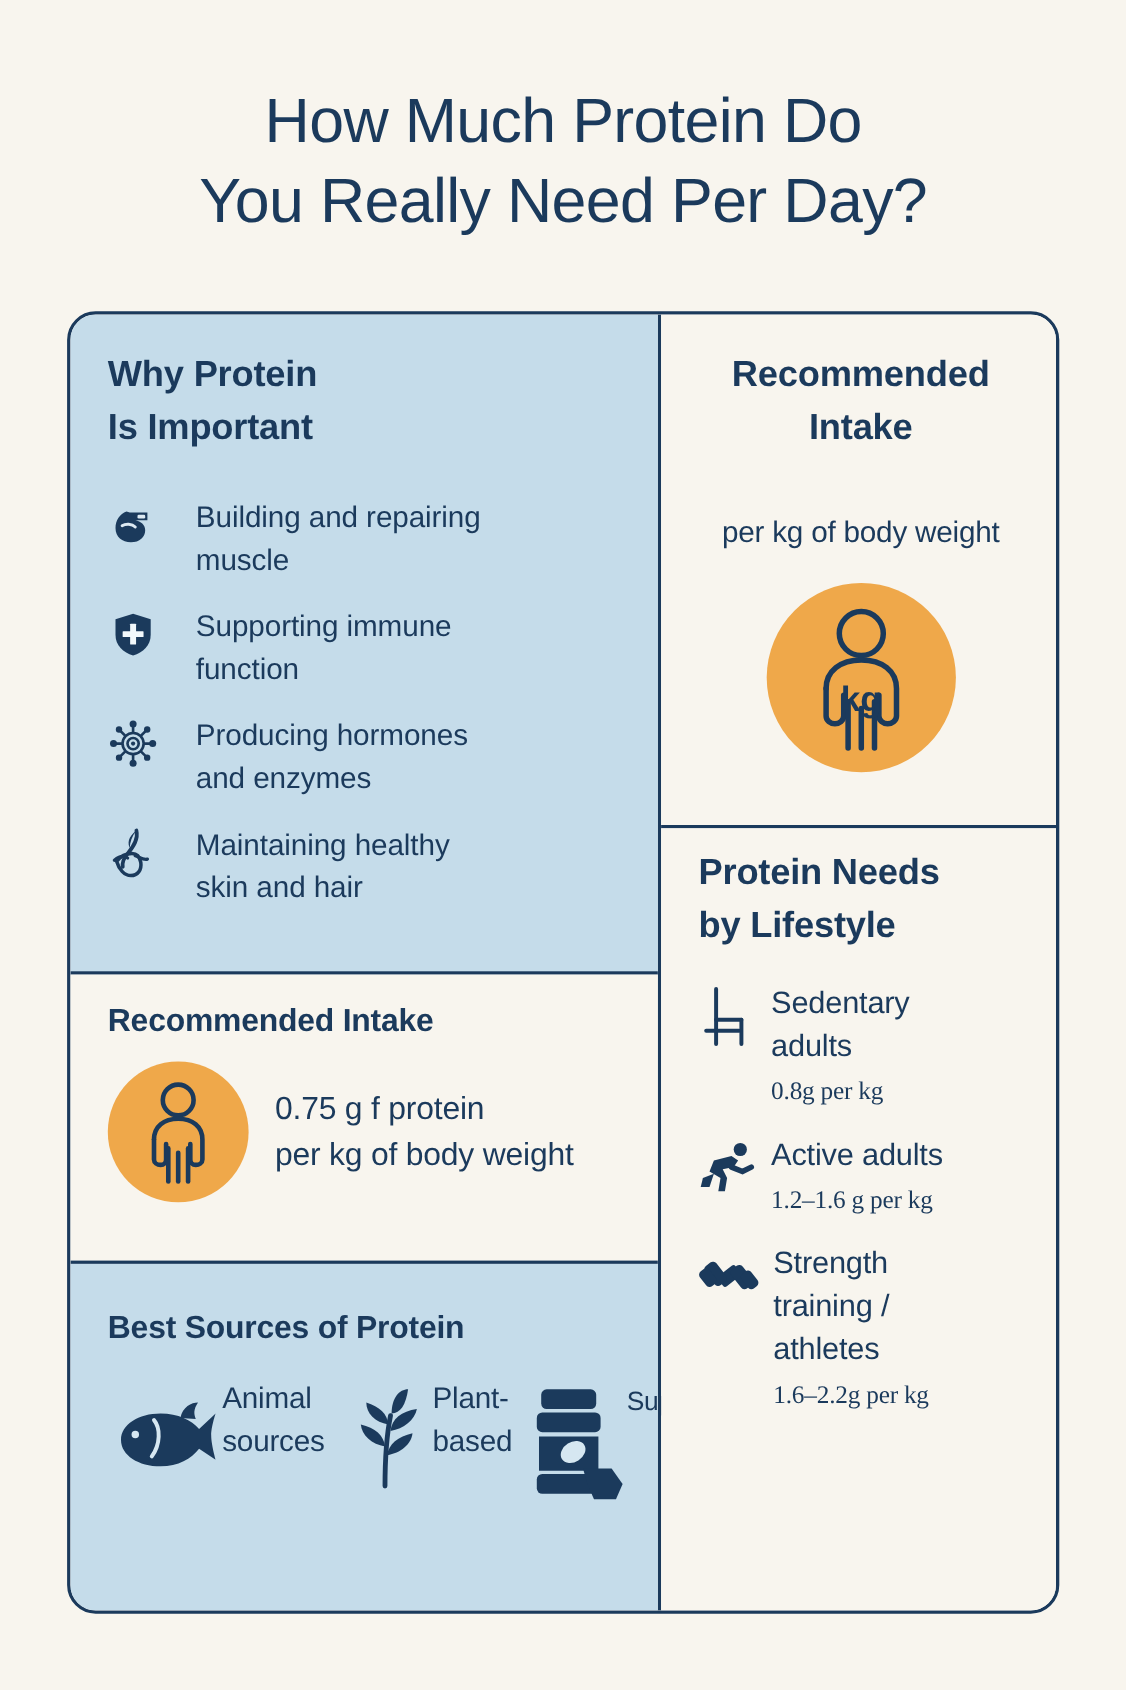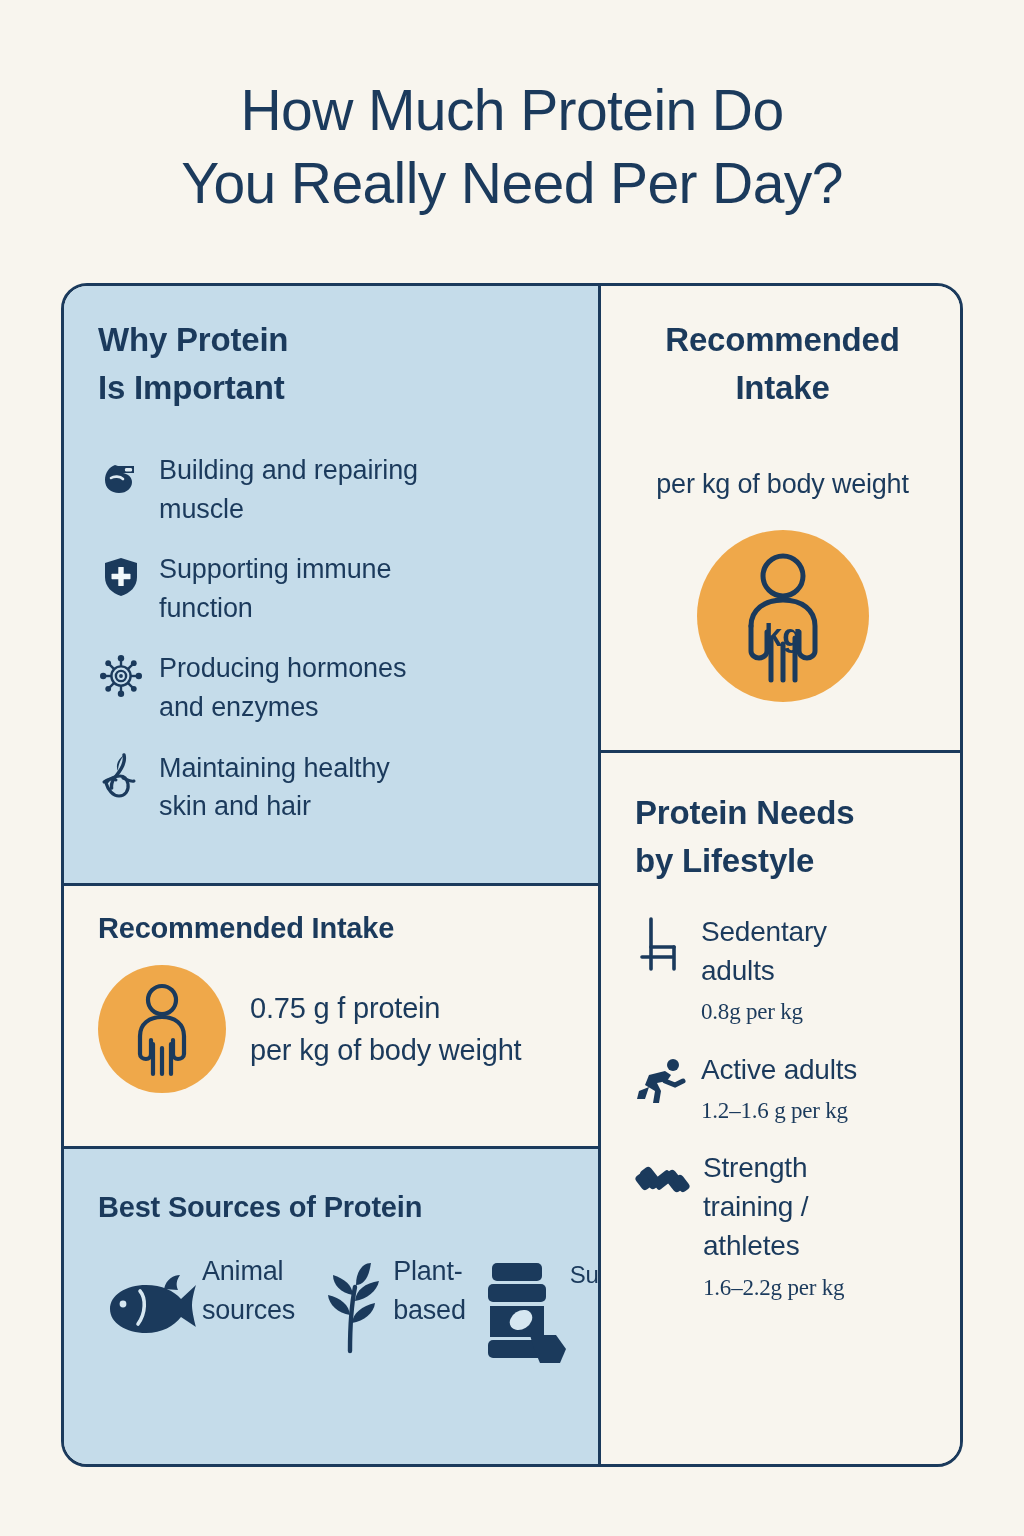--- a/index.html
+++ b/index.html
@@ -67,21 +67,21 @@
   .cell.cream { background: #f8f5ee; }
   .div-b { border-bottom: 3px solid #1b3a5c; }
 
   
   .c-why    { height: 600px; padding: 30px 34px 0 34px; }
   .c-rec-l  { height: 263px; padding: 26px 34px 0 34px; }
   .c-best   { flex: 1; padding: 42px 34px 0 34px; }
 
   
   .c-rec-r  { height: 467px; padding: 30px 30px 0 34px; }
-  .c-life   { flex: 1; padding: 36px 26px 0 34px; }
+  .c-life   { flex: 1; padding: 16px 26px 0 34px; }
 
   
   .h-blk {
     color: #1b3a5c;
     font-size: 33px;
     font-weight: 700;
     line-height: 1.44;
     letter-spacing: -0.2px;
   }
   .h-blk .ln { display: block; }
@@ -107,21 +107,21 @@
     align-items: center;
     justify-content: center;
     margin-top: 4px;
   }
   .bullet .btxt {
     color: #1b3a5c;
     font-size: 27px;
     line-height: 1.43;
     letter-spacing: -0.1px;
   }
-  .bullet .btxt .ln { display: block; }
+  .bullet .btxt .ln { display: block; margin-left: 19px; }
 
   
   .rec-txt {
     margin-top: 54px;
     color: #1b3a5c;
     font-size: 27px;
     line-height: 1.44;
     text-align: center;
     letter-spacing: -0.2px;
   }

